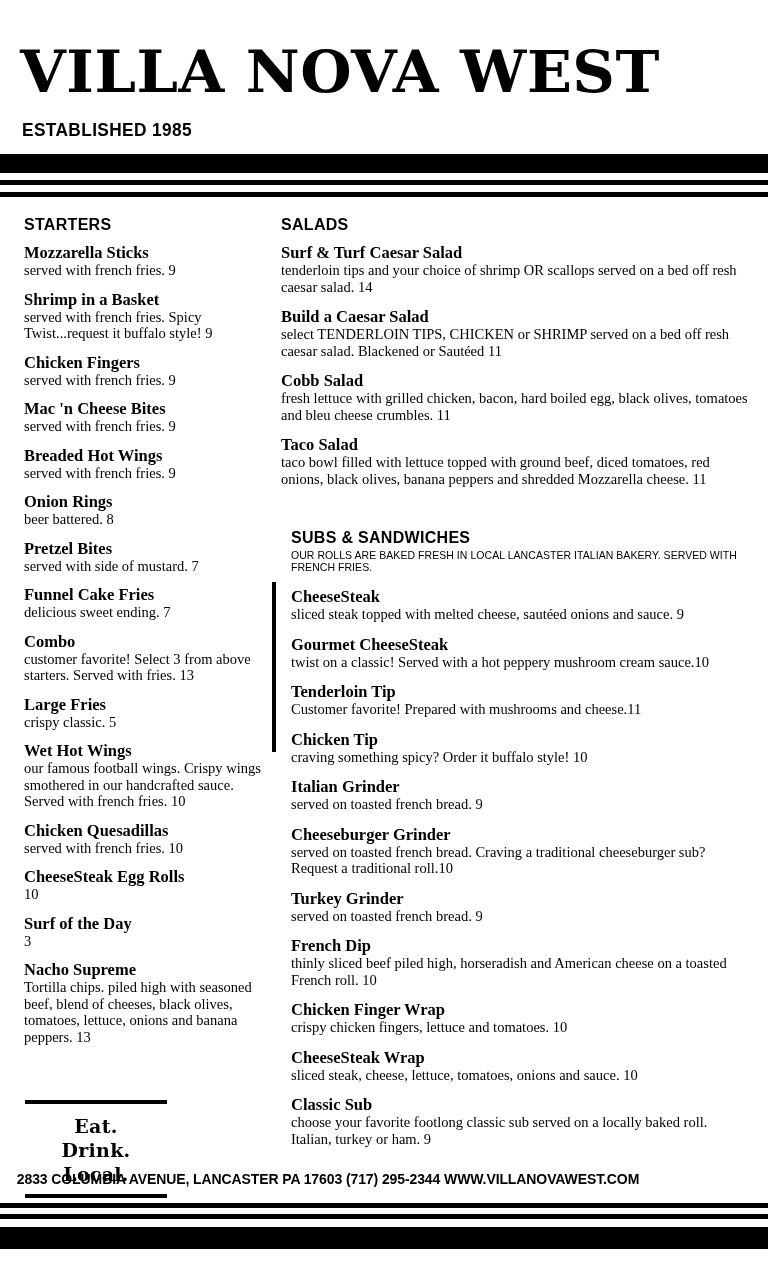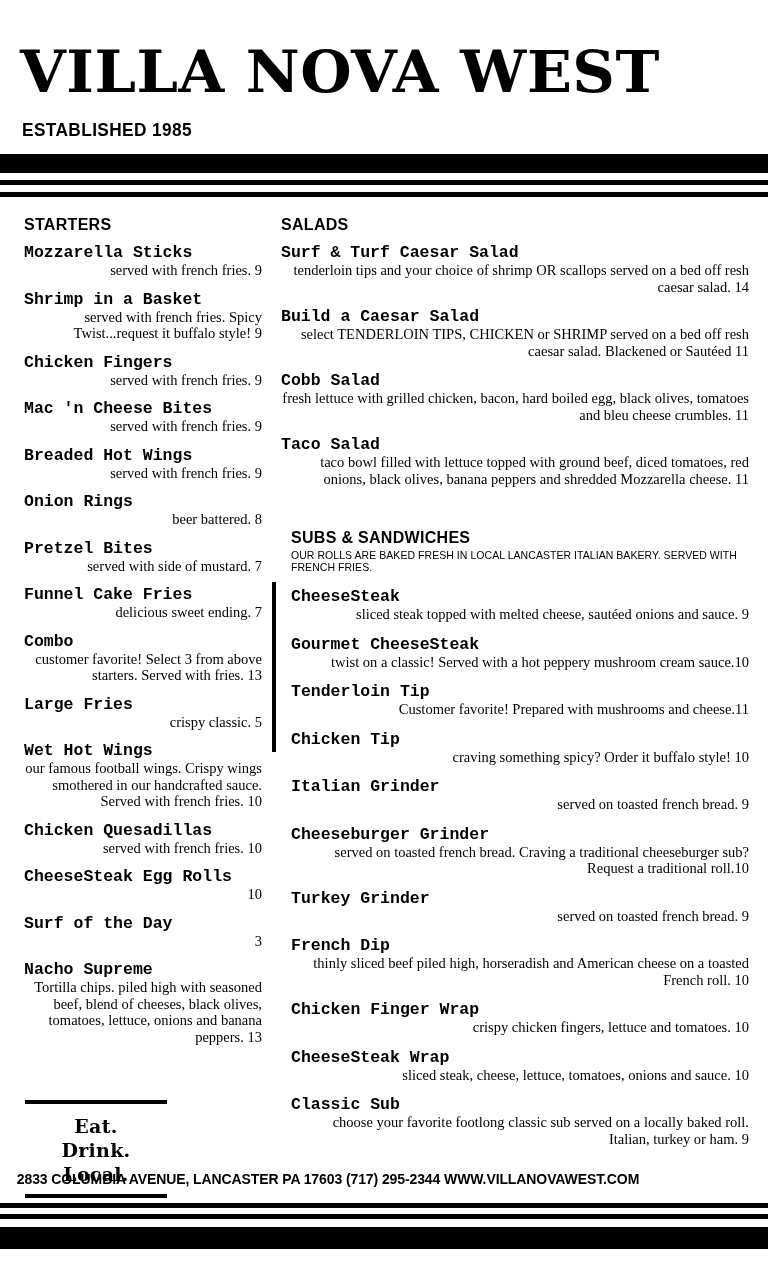--- a/index.html
+++ b/index.html
@@ -108,33 +108,32 @@
     letter-spacing: 0.05px;
     margin: -7px 0 14px 0;
   }
 
   .menu-item {
     margin-bottom: 11px;
   }
   .menu-item:last-child { margin-bottom: 0; }
 
   .item-name {
-    font-family: Liberation Mono, monospace;
+    font-family: Liberation Serif, serif;
     font-weight: bold;
     font-size: 16.5px;
     line-height: 19px;
     margin: 0;
   }
   .item-desc {
     font-family: "Liberation Serif", "DejaVu Serif", serif;
     font-weight: normal;
     font-size: 14.5px;
     line-height: 16.5px;
     margin: 0;
-    text-align: right;
   }
 
   
   .col-right .menu-item { margin-bottom: 12px; }
 
   
   .salads-block { position: relative; }
   .subs-block {
     position: relative;
     margin-top: 42px;

